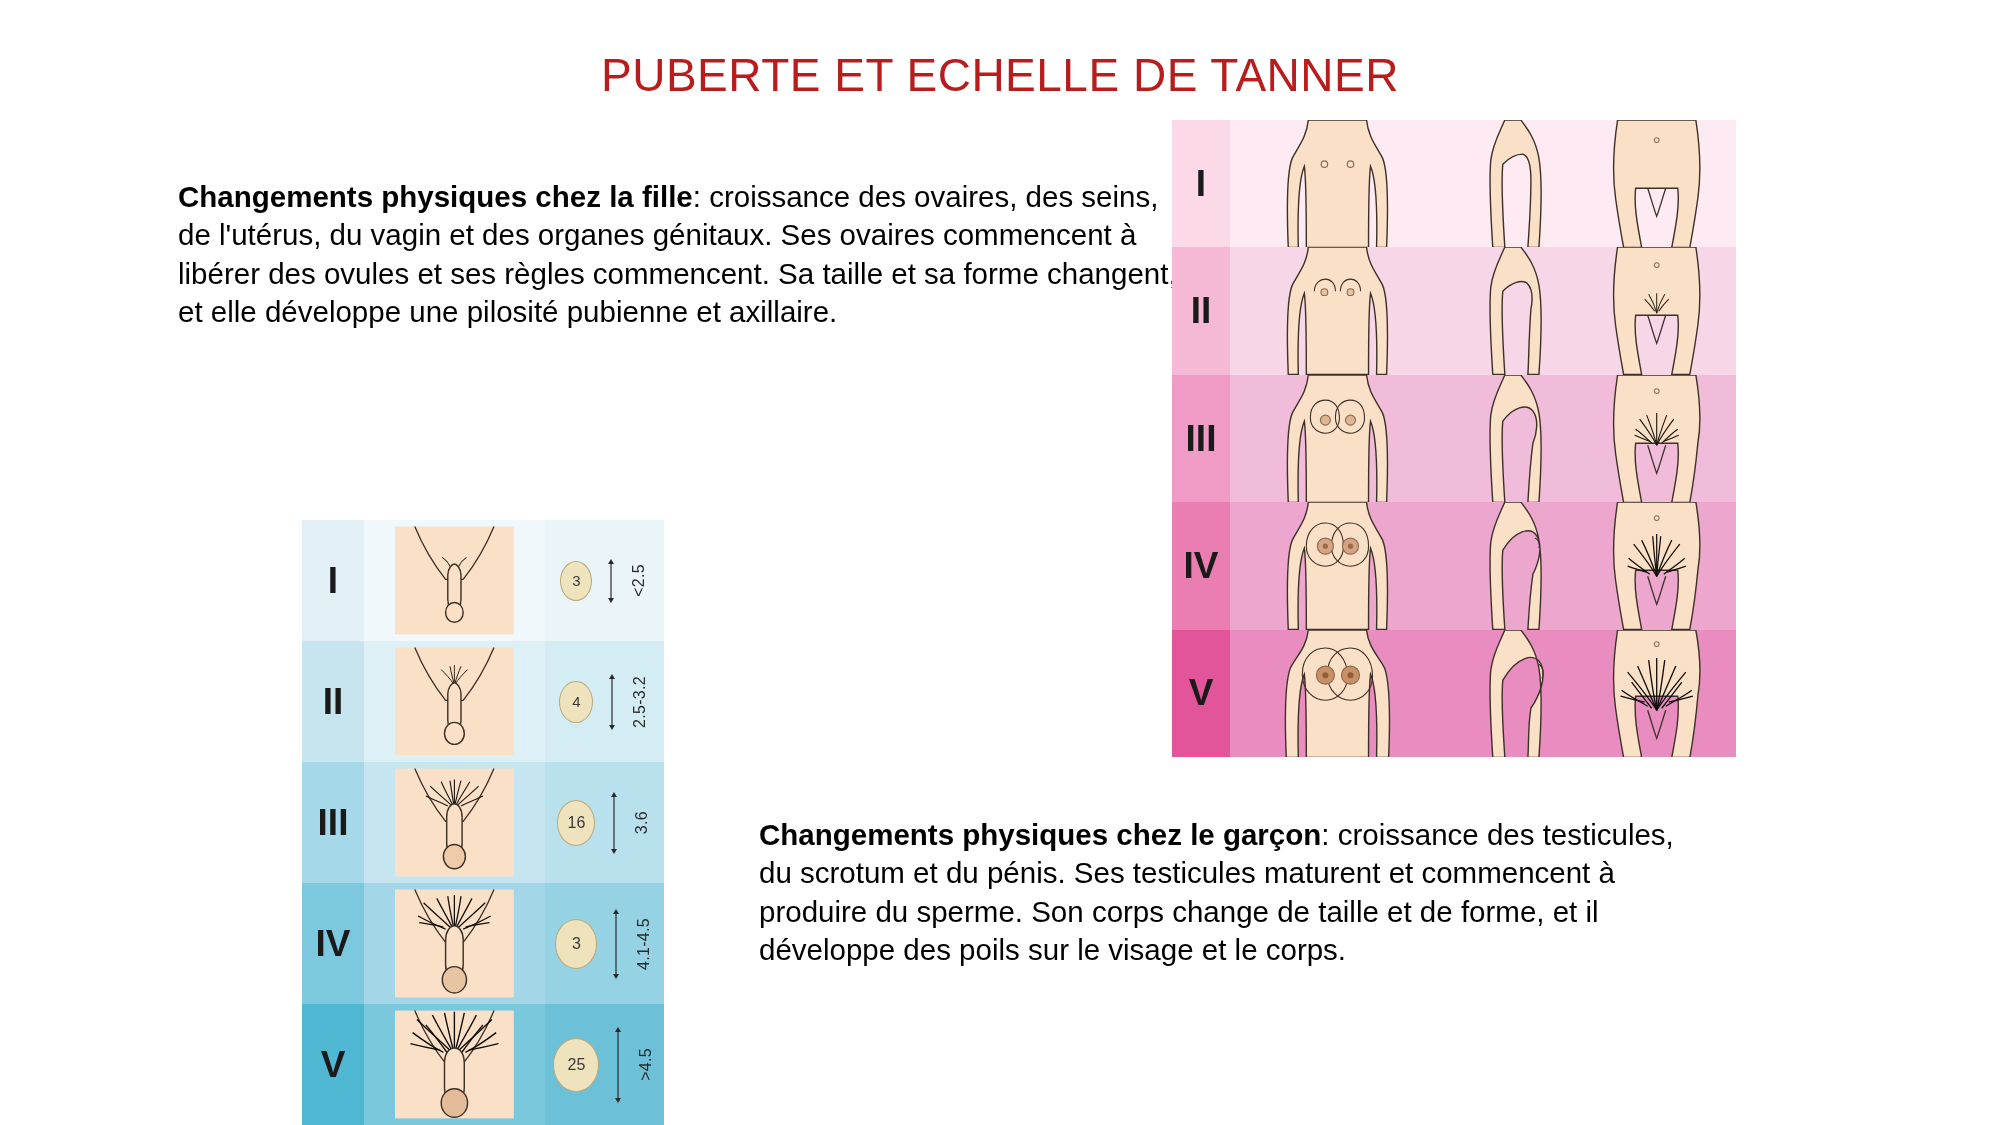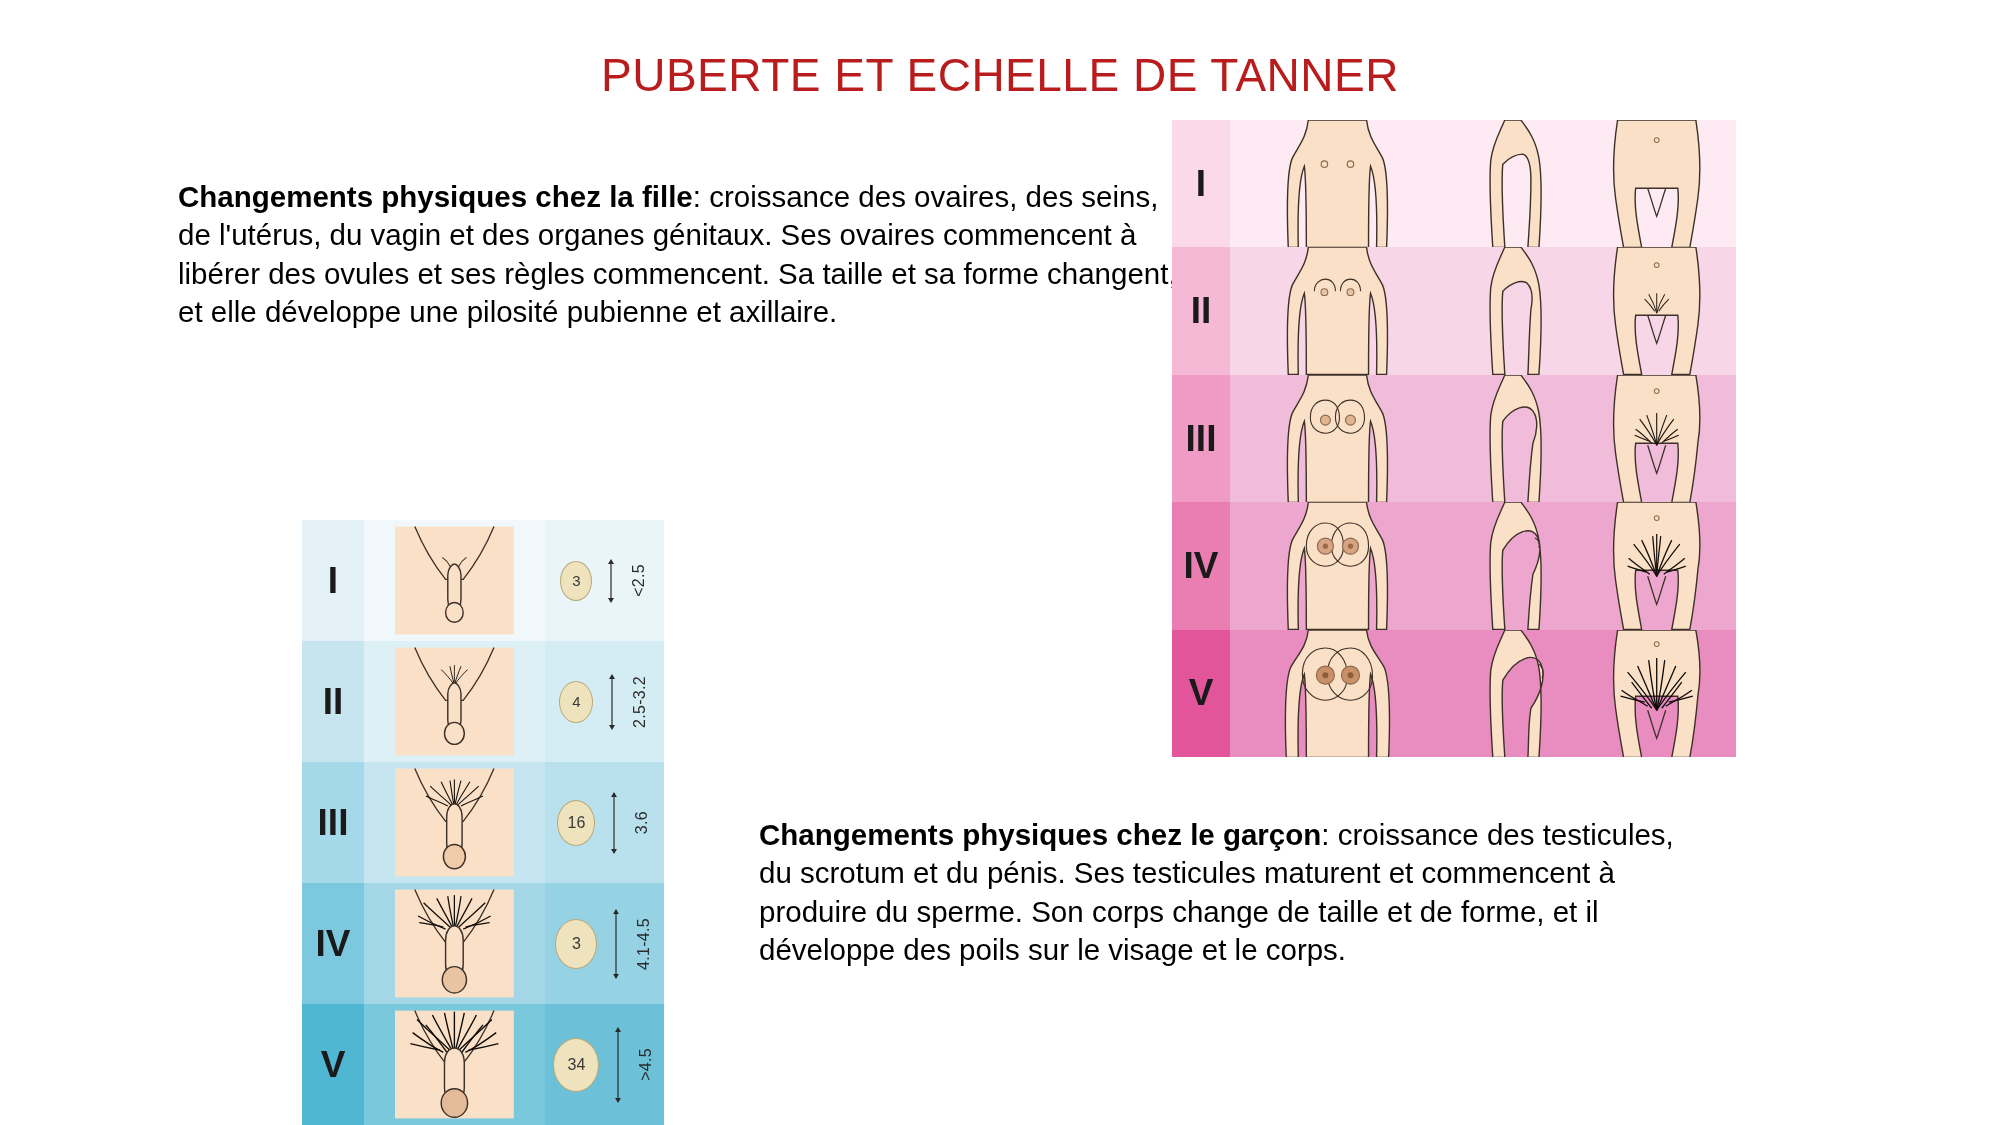--- a/index.html
+++ b/index.html
@@ -559,21 +559,21 @@
             <path d="M73 42 C83 40 92 38 100 36"></path>
               <path d="M54 45 C46 34 40 26 34 19"></path>
             <path d="M66 45 C74 34 80 26 86 19"></path>
           </g>
           <path d="M51 54 C51 45 55 40 60 40 C65 40 69 45 69 54 L69 76 C69 84 65 89 60 89 C55 89 51 84 51 76 Z" fill="#fbe0c8" stroke="#3c3027" stroke-width="1.3"></path>
           <ellipse cx="60" cy="90" rx="12" ry="13" fill="#e3bb98" stroke="#3c3027" stroke-width="1.3"></ellipse>
         </svg>
       </div>
       <div class="t-cell m-vol">
         <div class="vol-wrap">
-          <div class="vol-egg" style="width:44px;height:52px;font-size:16px;">34</div>
+          <div class="vol-egg" style="width:44px;height:52px;font-size:16px;">25</div>
           <div class="vol-axis">
             <svg width="10" height="76" viewBox="0 0 10 76">
               <line x1="5" y1="3" x2="5" y2="73" stroke="#2b2b2b" stroke-width="1.2"></line>
               <path d="M5 0 L2 5 L8 5 Z" fill="#2b2b2b"></path>
               <path d="M5 76 L2 71 L8 71 Z" fill="#2b2b2b"></path>
             </svg>
           </div>
           <div class="vol-range">&gt;4.5</div>
         </div>
       </div>

